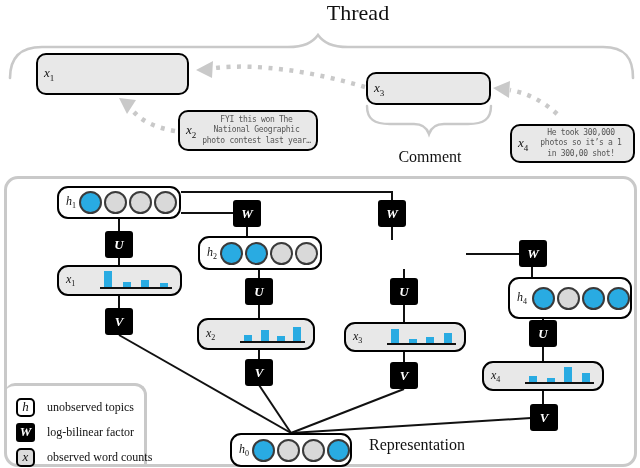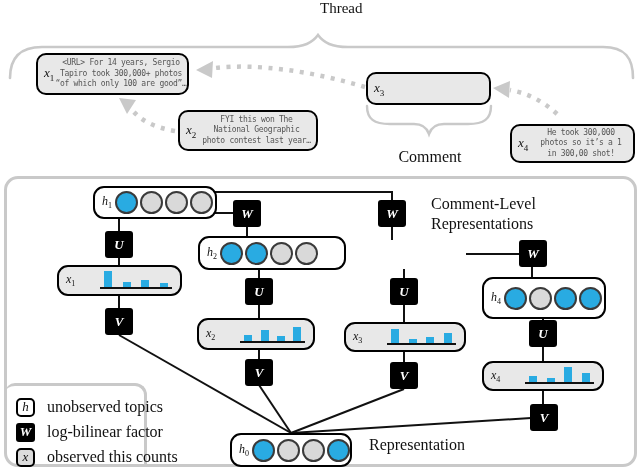--- a/index.html
+++ b/index.html
@@ -5,21 +5,21 @@
   :root{
     --topic-blue:#29ABE2; --circle-gray:#D9D9D9; --box-gray:#E8E8E8;
     --line-gray:#C9C9C9; --ink:#111111;
   }
   html,body{margin:0;padding:0;background:#fff;}
   #canvas{position:relative;width:640px;height:468px;background:#fff;overflow:hidden;
     font-family:"Liberation Serif",serif;color:var(--ink);}
   .abs{position:absolute;}
   svg{position:absolute;left:0;top:0;}
   
-  .big-label{font-size:15px;text-align:left;}
+  .big-label{font-size:22px;text-align:center;}
   .mid-label{font-size:16px;text-align:center;}
   .msg{position:absolute;background:var(--box-gray);border:2px solid #000;border-radius:10px;
     box-sizing:border-box;display:flex;align-items:center;z-index:2;}
   .mlabel{position:absolute;left:6px;top:50%;transform:translateY(-50%);
     font-size:13px;font-style:italic;}
   .mlabel sub{font-size:9px;font-style:normal;}
   .mtext{margin:0 0 0 17px;flex:1;font-family:"DejaVu Sans Mono",monospace;
     font-size:8px;line-height:1.32;letter-spacing:-0.3px;color:#555;
     white-space:pre;text-align:center;}
   
@@ -46,21 +46,21 @@
   
   .legend-frame{position:absolute;left:5px;top:383px;width:142px;height:83px;
     border-top:3px solid var(--line-gray);border-right:3px solid var(--line-gray);
     border-top-left-radius:10px;border-top-right-radius:12px;box-sizing:border-box;z-index:1;}
   .lrow{position:absolute;display:flex;align-items:center;gap:12px;height:22px;z-index:2;}
   .key{width:19px;height:19px;border-radius:5px;display:flex;align-items:center;
     justify-content:center;font-size:13px;font-style:italic;box-sizing:border-box;}
   .key-h{background:#fff;border:2px solid #000;}
   .key-W{background:#000;color:#fff;font-weight:bold;border-radius:3px;}
   .key-x{background:#DCDCDC;border:2px solid #000;}
-  .ltext{font-size:16px;}
+  .ltext{font-size:12px;}
   .two-line{line-height:1.25;}
 </style>
 </head>
 <body>
 
 <div id="canvas">
 
   <svg width="640" height="176" viewBox="0 0 640 176" style="z-index:1">
     <path d="M 10 78 C 10 58 20 47 42 47 L 288 47 C 304 47 312 43 318 35 C 324 43 332 47 348 47 L 603 47 C 625 47 633 58 633 78" fill="none" stroke="#C9C9C9" stroke-width="2.6" stroke-linecap="round"></path>
     <path d="M 367 106 C 367 119 374 124 390 124 L 414 124 C 422 124 427 128 429 134 C 431 128 436 124 444 124 L 468 124 C 484 124 491 119 491 106" fill="none" stroke="#C9C9C9" stroke-width="2.4" stroke-linecap="round"></path>
@@ -70,23 +70,20 @@
     <polygon points="119,98 136,100 127,114" fill="#C9C9C9"></polygon>
     <path d="M 557 114 C 543 101 527 93 510 90" fill="none" stroke="#C9C9C9" stroke-width="4.5" stroke-dasharray="4 6.5"></path>
     <polygon points="493,88 510,81 509,98" fill="#C9C9C9"></polygon>
   </svg>
 
   <div class="abs big-label" style="left:320px;top:0;width:76px;">Thread</div>
   <div class="abs mid-label" style="left:387px;top:148px;width:86px;">Comment</div>
 
   <div class="msg" style="left:36px;top:53px;width:153px;height:42px;">
     <span class="mlabel"><i>x</i><sub>1</sub></span>
-    <pre class="mtext">&lt;URL&gt; For 14 years, Sergio
-Tapiro took 300,000+ photos
-“of which only 100 are good”…</pre>
   </div>
   <div class="msg" style="left:178px;top:110px;width:140px;height:41px;">
     <span class="mlabel"><i>x</i><sub>2</sub></span>
     <pre class="mtext">FYI this won The
 National Geographic
 photo contest last year…</pre>
   </div>
   <div class="msg" style="left:366px;top:72px;width:125px;height:33px;">
     <span class="mlabel"><i>x</i><sub>3</sub></span>
   </div>
@@ -120,39 +117,39 @@
       <line x1="404" y1="305" x2="404" y2="324"></line>
       <line x1="404" y1="350" x2="404" y2="364"></line>
       <line x1="404" y1="389" x2="291" y2="433"></line>
       <line x1="543" y1="309" x2="543" y2="322"></line>
       <line x1="543" y1="345" x2="543" y2="363"></line>
       <line x1="543" y1="389" x2="543" y2="406"></line>
       <line x1="531" y1="418" x2="291" y2="433"></line>
     </g>
   </svg>
 
-  <div class="node" style="left:57px;top:186px;width:124px;height:33px;margin-left:36px;">
+  <div class="node" style="left:57px;top:186px;width:124px;height:33px;">
     <span class="nlabel"><i>h</i><sub>1</sub></span>
     <span class="circles">
         <span class="circle blue"></span>
         <span class="circle gray"></span>
         <span class="circle gray"></span>
         <span class="circle gray"></span>
       </span>
   </div>
-  <div class="node" style="left:198px;top:236px;width:148px;height:34px;">
+  <div class="node" style="left:198px;top:236px;width:124px;height:34px;">
     <span class="nlabel"><i>h</i><sub>2</sub></span>
     <span class="circles">
         <span class="circle blue"></span>
         <span class="circle blue"></span>
         <span class="circle gray"></span>
         <span class="circle gray"></span>
       </span>
   </div>
-  <div class="node" style="left:482px;top:277px;width:124px;height:42px;">
+  <div class="node" style="left:508px;top:277px;width:124px;height:42px;justify-content:space-between;">
     <span class="nlabel"><i>h</i><sub>4</sub></span>
     <span class="circles">
         <span class="circle blue"></span>
         <span class="circle gray"></span>
         <span class="circle blue"></span>
         <span class="circle blue"></span>
       </span>
   </div>
   <div class="node" style="left:230px;top:433px;width:122px;height:34px;">
     <span class="nlabel"><i>h</i><sub>0</sub></span>
@@ -218,35 +215,31 @@
         <span class="bars">
           <span class="bar" style="height: 6px;"></span>
           <span class="bar" style="height: 4px;"></span>
           <span class="bar" style="height: 15px;"></span>
           <span class="bar" style="height: 9px;"></span>
         </span>
         <span class="baseline"></span>
       </span>
   </div>
 
-  <div class="abs mid-label two-line" style="left:431px;top:194px;width:130px;text-align:left;z-index:2;">
-    <div>Comment-Level</div>
-    <div>Representations</div>
-  </div>
   <div class="abs mid-label two-line" style="left:362px;top:435px;width:110px;z-index:2;">
     <div>Representation</div>
   </div>
 
   <div class="legend-frame"></div>
   <div class="lrow" style="left:16px;top:396px;">
     <span class="key key-h">h</span>
     <span class="ltext">unobserved topics</span>
   </div>
   <div class="lrow" style="left:16px;top:421px;">
     <span class="key key-W">W</span>
     <span class="ltext">log-bilinear factor</span>
   </div>
   <div class="lrow" style="left:16px;top:446px;">
     <span class="key key-x">x</span>
-    <span class="ltext">observed this counts</span>
+    <span class="ltext">observed word counts</span>
   </div>
 
 </div>
 
 </body></html>

